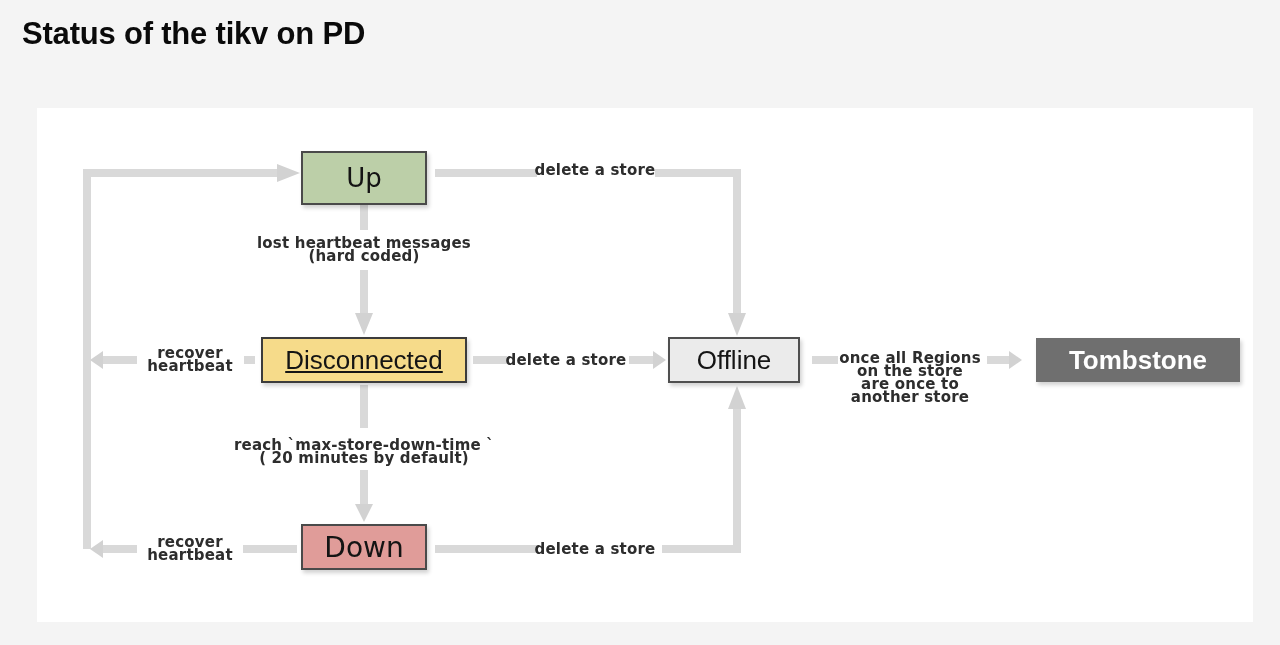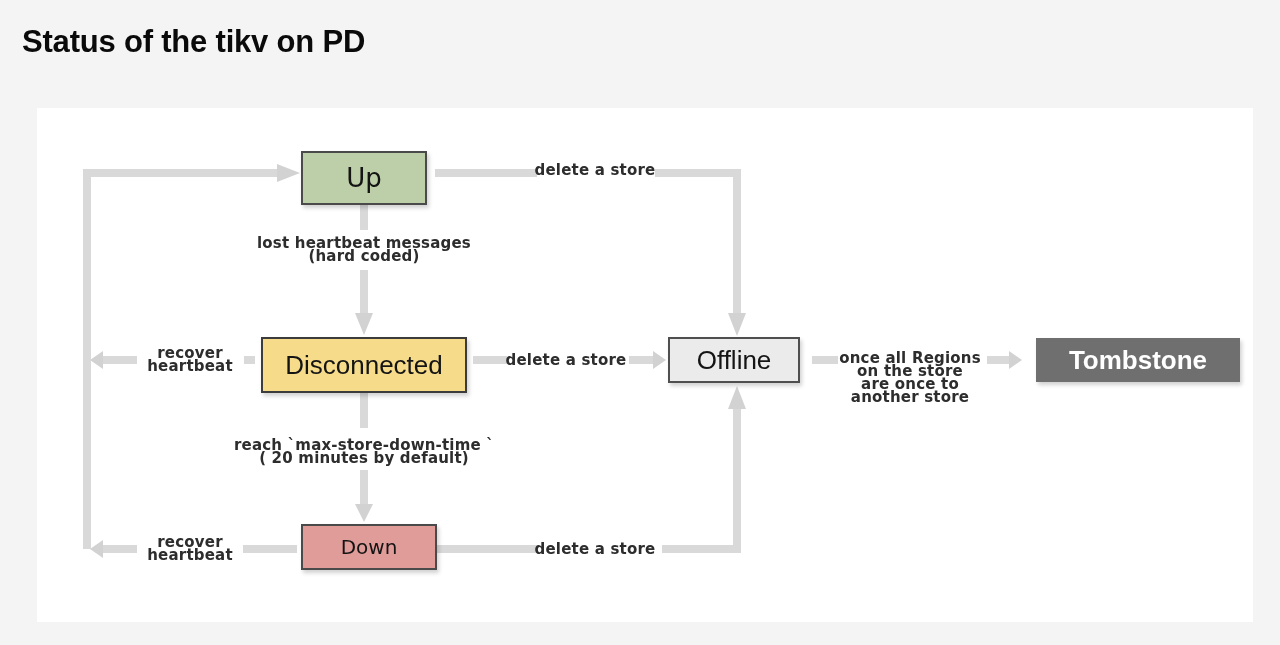--- a/index.html
+++ b/index.html
@@ -9,21 +9,21 @@
     height: 645px;
     background: #f4f4f4;
     overflow: hidden;
     font-family: "Liberation Sans", sans-serif;
   }
   .stage { position: relative; width: 1280px; height: 645px; }
 
   .page-title {
     position: absolute;
     left: 22px;
-    top: 24px;
+    top: 16px;
     margin: 0;
     font-family: "Liberation Sans", sans-serif;
     font-size: 31px;
     font-weight: 700;
     letter-spacing: -0.2px;
     color: #0a0a0a;
   }
 
   .panel {
     position: absolute;
@@ -58,30 +58,31 @@
     color: #141414;
     white-space: nowrap;
   }
   .node-up {
     left: 264px; top: 43px; width: 126px; height: 54px;
     background: #bccfa8;
     font-family: "DejaVu Sans", sans-serif;
     font-size: 26px;
   }
   .node-disconnected {
-    left: 224px; top: 229px; width: 206px; height: 56px;
+    left: 224px; top: 229px; width: 206px; height: 46px;
     background: #f6db8a;
     border-color: #3c3c3c;
     font-size: 26px;
+    text-decoration: underline;
   }
   .node-down {
-    left: 264px; top: 416px; width: 136px; height: 46px;
+    left: 264px; top: 416px; width: 126px; height: 46px;
     background: #e09c99;
     font-family: "DejaVu Sans", sans-serif;
-    font-size: 20px;
+    font-size: 28px;
   }
   .node-offline {
     left: 631px; top: 229px; width: 132px; height: 46px;
     background: #ebebeb;
     border-color: #4f4f4f;
     font-size: 26px;
   }
   .node-tombstone {
     left: 999px; top: 230px; width: 204px; height: 44px;
     background: #6f6f6f;

